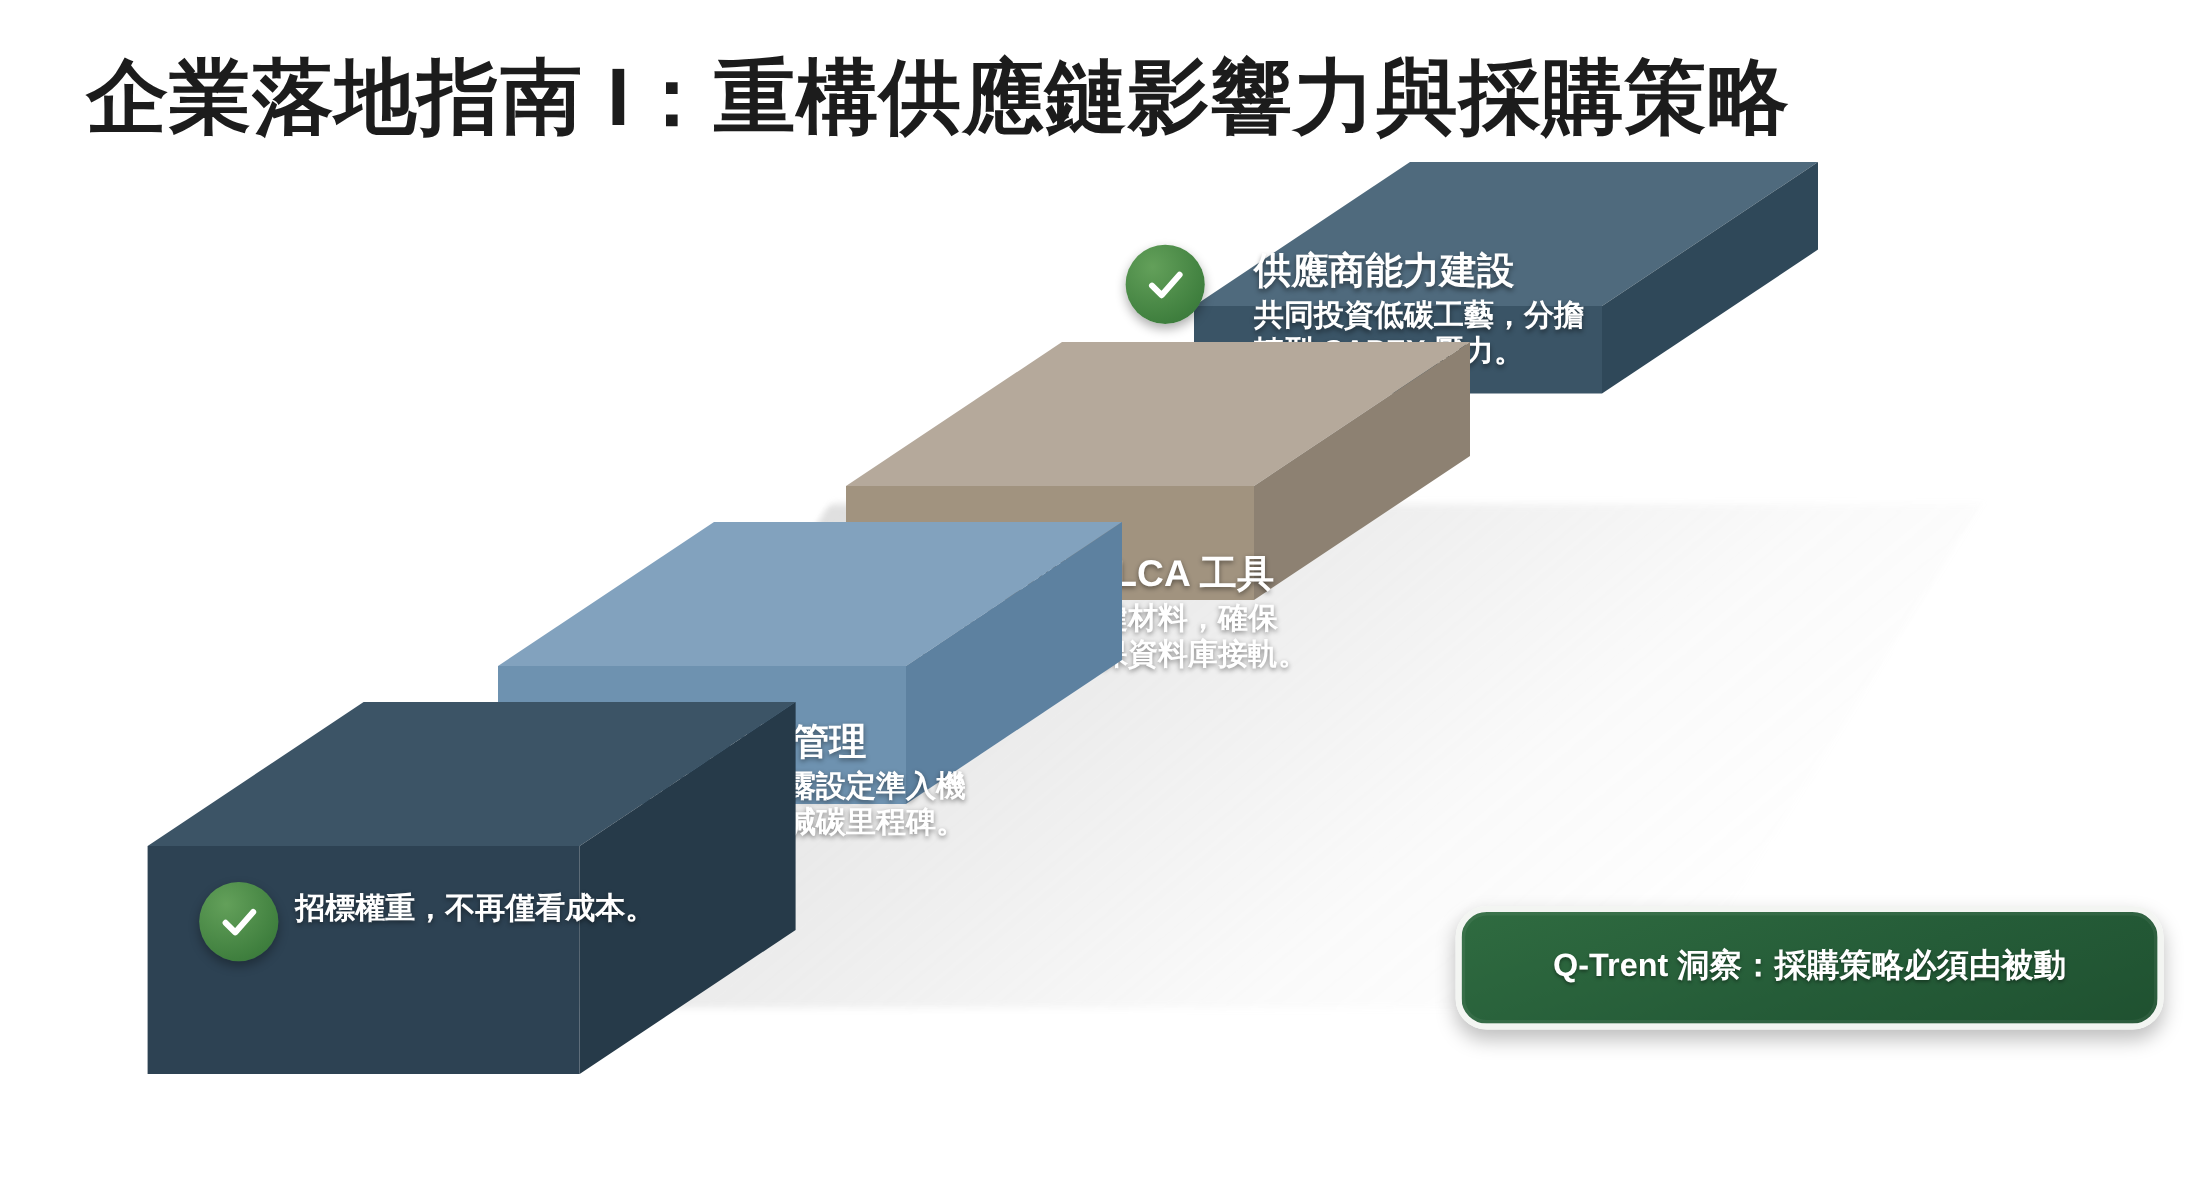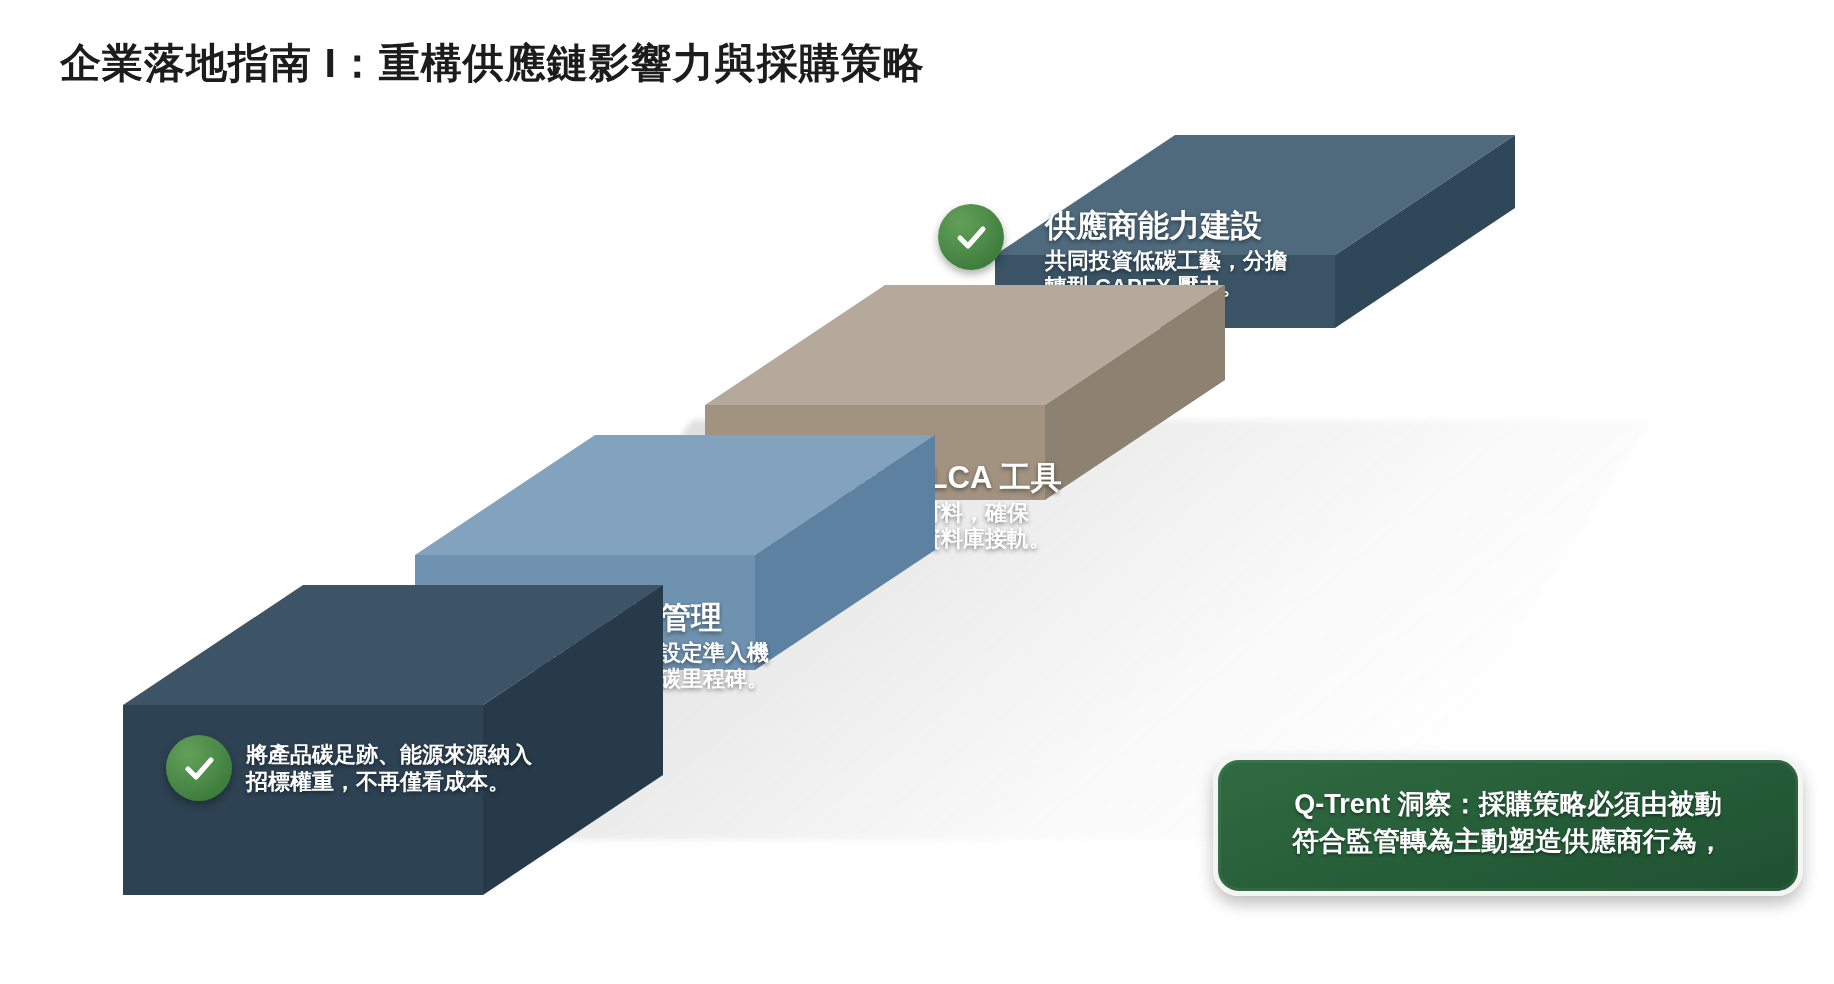--- a/index.html
+++ b/index.html
@@ -11,23 +11,23 @@
     width: 1834px;
     height: 984px;
     position: relative;
     overflow: hidden;
     font-family: "Liberation Sans", "DejaVu Sans", sans-serif;
   }
 
   
   #page-title {
     position: absolute;
-    left: 60px;
+    left: 72px;
     top: 36px;
-    font-size: 41px;
+    font-size: 68px;
     font-weight: bold;
     color: #1c1c1c;
     letter-spacing: 1px;
     white-space: nowrap;
   }
 
   
   #stairs-diagram {
     position: absolute;
     left: 0;
@@ -68,21 +68,21 @@
     pointer-events: none;
   }
   .step-head {
     font-size: 31px;
     font-weight: bold;
     line-height: 1.15;
     margin-bottom: 4px;
     white-space: nowrap;
   }
   .step-desc {
-    font-size: 22px;
+    font-size: 25px;
     font-weight: bold;
     line-height: 1.22;
   }
 
   
   .check-badge {
     position: absolute;
     width: 66px;
     height: 66px;
     border-radius: 50%;
@@ -196,23 +196,21 @@
         <polygon points="5,125 365,125 365,315 5,315" fill="#2d4253"></polygon>
         <polygon points="365,125 545,5 545,195 365,315" fill="#263a49"></polygon>
       </svg>
     </div>
     <div class="check-badge" style="left:48px; top:155px;">
       <svg width="38" height="38" viewBox="0 0 38 38">
         <path d="M8 20 L16 28 L31 11" fill="none" stroke="#ffffff" stroke-width="5" stroke-linecap="round" stroke-linejoin="round"></path>
       </svg>
     </div>
     <div class="step-text" style="left:128px; top:162px; width:400px;">
-      <div class="step-desc">將產品碳足跡、能源來源納入</div>
       <div class="step-desc">招標權重，不再僅看成本。</div>
     </div>
   </div>
 
 </div>
 
 <div id="insight-callout">
   <span class="line">Q-Trent 洞察：採購策略必須由被動</span>
-  <span class="line">符合監管轉為主動塑造供應商行為，</span>
 </div>
 
 </body></html>

